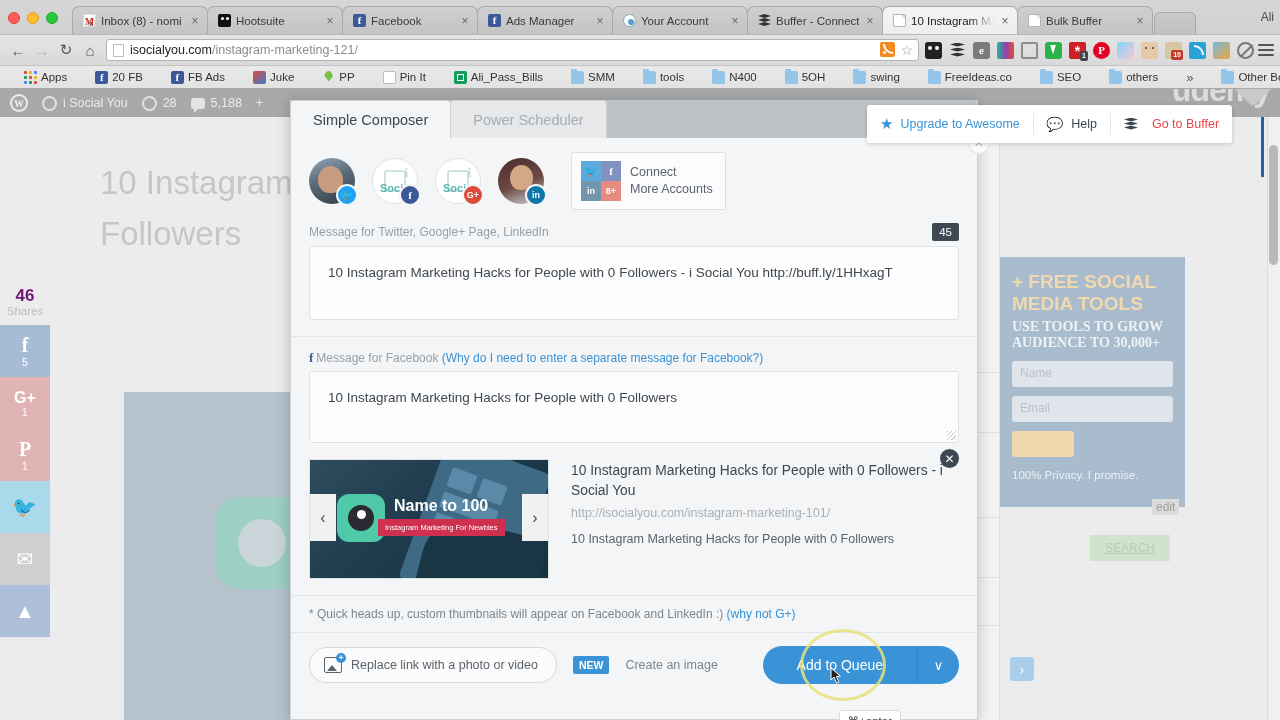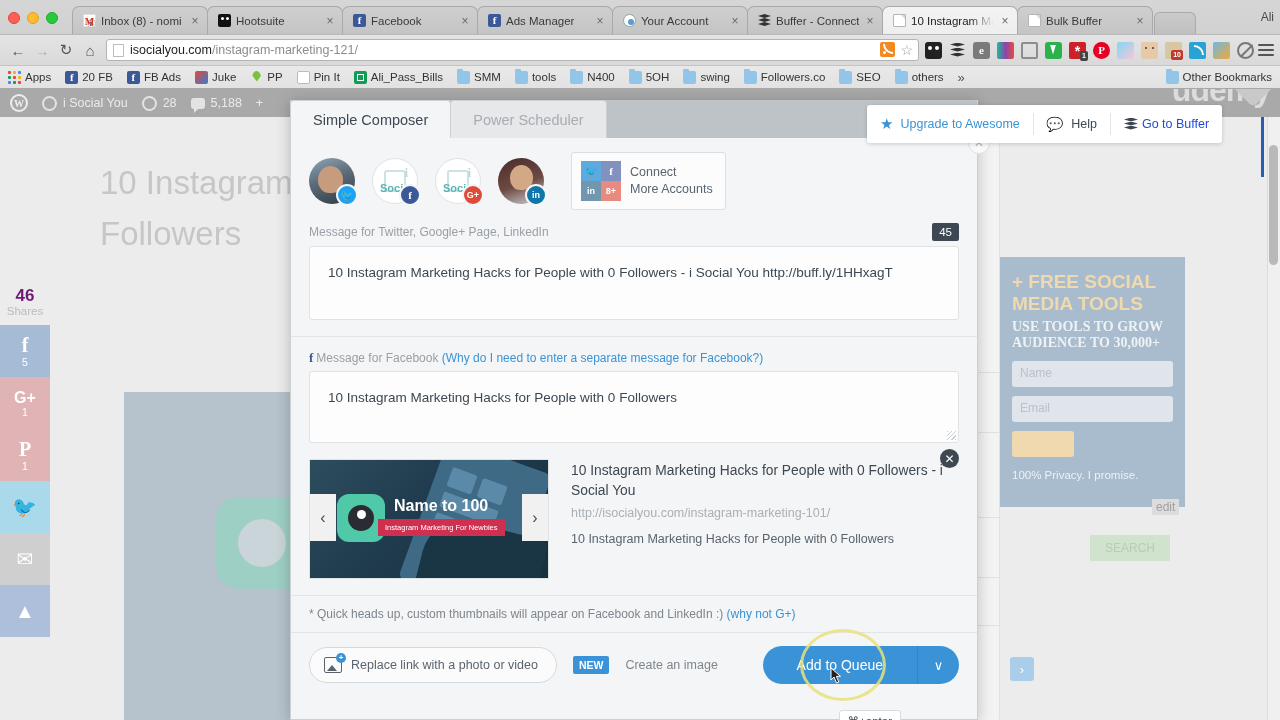--- a/index.html
+++ b/index.html
@@ -105,21 +105,21 @@
   .ex-wifi{background:#29a3d6;border-radius:2px}
   .ex-wifi:after{content:"";position:absolute;left:5px;bottom:4px;width:8px;height:8px;border:2px solid #fff;border-radius:0 12px 0 0;border-bottom:none;border-left:none}
   .ex-img{background:linear-gradient(135deg,#6fb7e0,#f0a93b);border-radius:2px}
   .ex-circle{border:2px solid #777;border-radius:50%;background:transparent;position:relative}
   .ex-circle:after{content:"";position:absolute;left:-1px;top:6px;width:17px;height:2px;background:#777;transform:rotate(-45deg)}
   .hamb { width:16px; display:flex; flex-direction:column; gap:3px; }
   .hamb i { height:2px; background:#555; border-radius:1px; }
 
   
   .bookmarks { position:relative; height:23px; background:linear-gradient(#e9e9e9,#e2e2e2);
-               border-top:1px solid #c4c4c4; display:flex; align-items:center; padding:0 2px; gap:2px; font-size:11.5px; color:#333; }
+               border-top:1px solid #c4c4c4; display:flex; align-items:center; padding:0 18px; gap:16px; font-size:11.5px; color:#333; }
   .bm { display:flex; align-items:center; gap:4px; padding:1px 6px; white-space:nowrap; }
   .bmi { width:13px; height:13px; flex:0 0 13px; position:relative; border-radius:2px; }
   .bmi-apps{background:transparent}
   .bmi-apps i{position:absolute;width:3px;height:3px;border-radius:1px}
   .bmi-fb{background:#3b5998}
   .bmi-fb:after{content:"f";position:absolute;inset:0;color:#fff;font:700 11px/13px "Liberation Serif",serif;text-align:center}
   .bmi-juke{background:linear-gradient(135deg,#e8453c,#2f7fd0);border-radius:2px}
   .bmi-pp{position:relative}
   .bmi-pp:after{content:"";position:absolute;left:2px;top:0;width:9px;height:11px;background:#7ac143;border-radius:50% 50% 50% 50%/60% 60% 40% 40%;clip-path:polygon(50% 100%,0 45%,10% 12%,50% 0,90% 12%,100% 45%)}
   .bmi-doc{background:#fff;border:1px solid #bbb}
@@ -159,21 +159,21 @@
   .hero-cam { position:absolute; left:92px; top:105px; width:92px; height:92px; border-radius:22px; background:#9ecfc4; }
   .hero-cam:after{content:"";position:absolute;left:22px;top:22px;width:48px;height:48px;border-radius:50%;background:#c9d5d8}
 
   .optin { position:absolute; left:1000px; top:140px; width:185px; height:250px; background:#a8bccd; padding:14px 12px; }
   .optin h4 { color:#f0d9ae; font-size:19px; font-weight:700; line-height:1.15; }
   .optin h5 { color:#eef2f5; font-size:14px; font-weight:700; line-height:1.2; margin-top:4px;font-family:Liberation Serif, serif; }
   .optin .fld { height:26px; background:#dfe5ea; border-radius:3px; margin-top:9px; color:#b8c2c9; font-size:12px; padding:5px 8px; }
   .optin .btn { margin-top:9px; width:62px; height:26px; background:#f0d9ae; border-radius:3px; }
   .optin .priv { color:#edf1f4; font-size:11.5px; margin-top:12px; }
   .editmark { position:absolute; left:1152px; top:382px; color:#9f9f9f; font-size:12px; background:#dcdcdc; padding:1px 4px; }
-  .searchbtn { position:absolute; left:1090px; top:418px; width:80px; height:26px; background:#cfe3cd; color:#b7cdb5; font-size:12px; display:flex; align-items:center; justify-content:center; }
+  .searchbtn { position:absolute; left:1090px; top:418px; width:80px; height:26px; background:#cfe3cd; color:#b7cdb5; font-size:12px; display:flex; align-items:center; justify-content:center;text-decoration:underline; }
   .r-arrow { position:absolute; left:1010px; top:540px; width:24px; height:24px; background:#aacdea; border-radius:3px; color:#fff; display:flex;align-items:center;justify-content:center; font-size:13px;}
   .udemy { position:absolute; right:10px; bottom:8px; color:#dcdcdc; font-size:32px; font-weight:700; letter-spacing:-1px; }
   .udemy-mark { position:absolute; right:12px; bottom:16px; width:30px;height:30px;background:#c9c9c9;
                 transform:rotate(45deg); border-radius:5px; }
   .scrollbar { position:absolute; right:0; top:0; width:13px; height:631px; background:#f0f0f0; border-left:1px solid #dcdcdc; }
   .scrollthumb { position:absolute; right:2px; top:28px; width:9px; height:120px; background:#b9b9b9; border-radius:5px; }
   .blueline { position:absolute; right:16px; top:0; width:3px; height:60px; background:#2a5db0; }
   .sidepanel { position:absolute; left:956px; top:0; width:44px; height:631px; background:#f3f3f3; border-right:1px solid #e2e2e2; }
   .sp-div { position:absolute; left:956px; width:44px; height:1px; background:#e0e0e0; }
 
@@ -480,21 +480,21 @@
     <div style="display:flex;align-items:center;gap:7px;padding:0 13px;color:#3a93d6;font-size:12.5px;">
       <span style="color:#3a93d6;font-size:15px;">★</span>
       <span>Upgrade to Awesome</span>
     </div>
     <div style="width:1px;height:22px;background:#e3e6e8;"></div>
     <div style="display:flex;align-items:center;gap:7px;padding:0 13px;color:#3d4852;font-size:12.5px;">
       <span style="color:#3d4852;font-size:14px;">💬</span>
       <span>Help</span>
     </div>
     <div style="width:1px;height:22px;background:#e3e6e8;"></div>
-    <div style="display:flex;align-items:center;gap:4px;padding:0 13px;color:#1d4ed8;font-size:12.5px;">
+    <div style="display:flex;align-items:center;gap:14px;padding:0 13px;color:#ef4444;font-size:12.5px;">
       <span style="position:relative;width:14px;height:13px;display:inline-block;">
         <i style="position:absolute;left:0;top:0;width:14px;height:4px;background:#3d4852;clip-path:polygon(50% 0,100% 50%,50% 100%,0 50%)"></i>
         <i style="position:absolute;left:0;top:4px;width:14px;height:4px;background:#3d4852;clip-path:polygon(50% 0,100% 50%,50% 100%,0 50%)"></i>
         <i style="position:absolute;left:0;top:8px;width:14px;height:4px;background:#3d4852;clip-path:polygon(50% 0,100% 50%,50% 100%,0 50%)"></i>
       </span>
       <span>Go to Buffer</span>
     </div>
   </div>
 
   <div style="position:absolute;left:968px;top:132px;width:22px;height:22px;border-radius:50%;background:#fafafa;
@@ -661,21 +661,21 @@
       <div class="bm">
         <span class="bmi bmi-folder"></span>
         <span>5OH</span>
       </div>
       <div class="bm">
         <span class="bmi bmi-folder"></span>
         <span>swing</span>
       </div>
       <div class="bm">
         <span class="bmi bmi-folder"></span>
-        <span>Followers.co</span>
+        <span>FreeIdeas.co</span>
       </div>
       <div class="bm">
         <span class="bmi bmi-folder"></span>
         <span>SEO</span>
       </div>
       <div class="bm">
         <span class="bmi bmi-folder"></span>
         <span>others</span>
       </div>
       <div class="bm-more">»</div>

